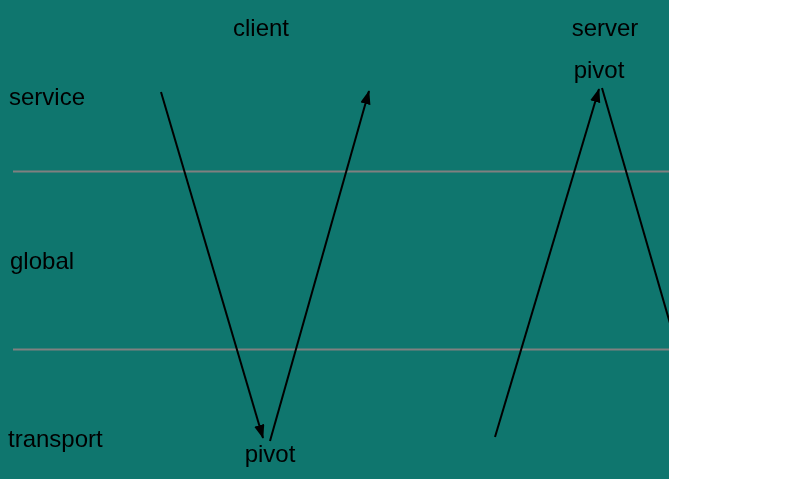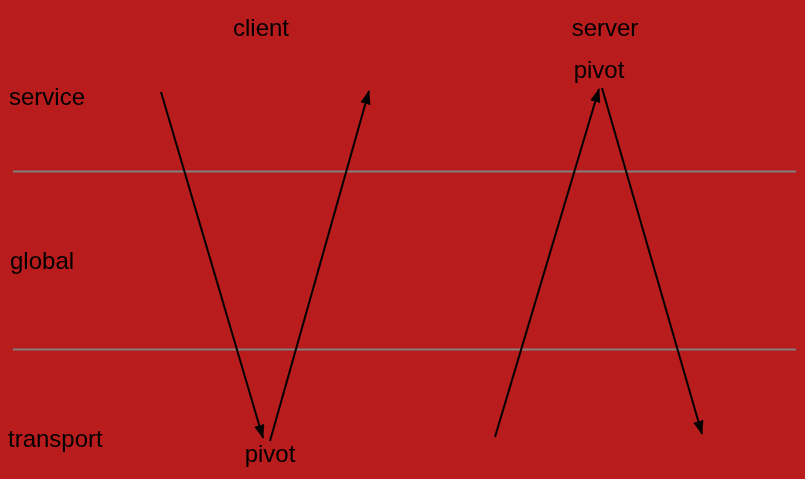--- a/index.html
+++ b/index.html
@@ -2,23 +2,23 @@
 <html><head>
 <meta charset="utf-8">
 <style>
   html, body {
     margin: 0;
     padding: 0;
     background: #ffffff;
   }
   .stage {
     position: relative;
-    width: 805px;
+    width: 669px;
     height: 479px;
-    background: #b91c1c;
+    background: #0f766e;
     overflow: hidden;
     font-family: "Liberation Sans", sans-serif;
   }
   svg text {
     font-family: "Liberation Sans", sans-serif;
     font-size: 24px;
     fill: #000000;
   }
   .divider {
     stroke-width: 2;

